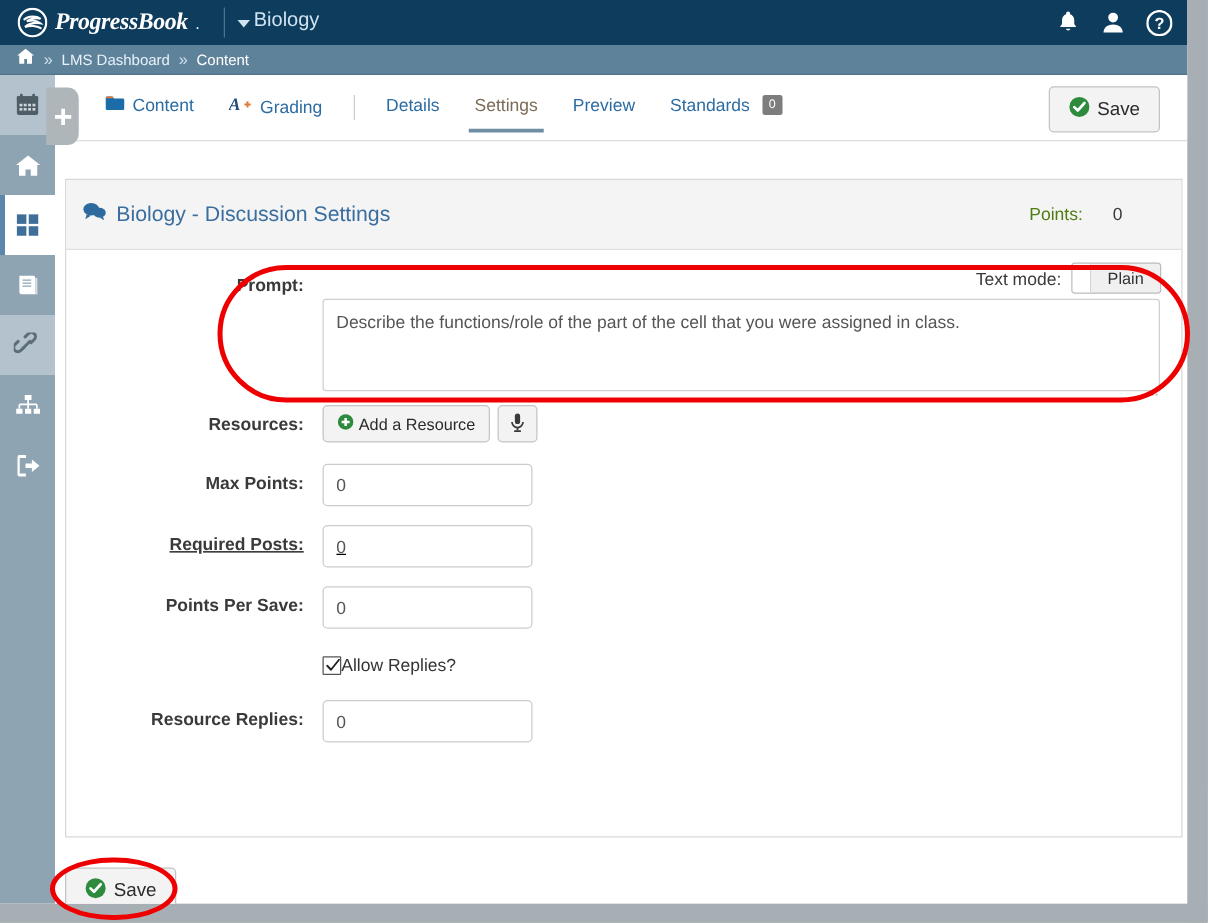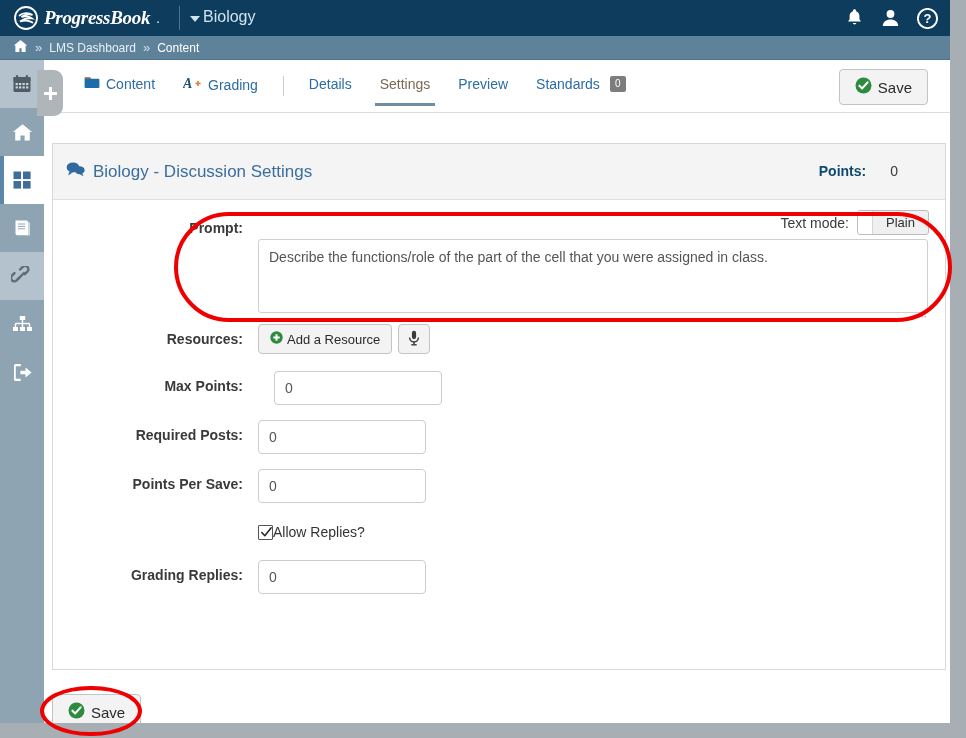--- a/index.html
+++ b/index.html
@@ -218,21 +218,21 @@
     position: absolute; left: 13px; top: 17px;
     display: flex; align-items: center; gap: 8px;
     font-size: 17px;
     color: #3a6e9e;
   }
   #points-wrap {
     position: absolute; right: 47px; top: 19px;
     display: flex; align-items: baseline; gap: 24px;
     font-size: 14px;
   }
-  #points-label { font-weight: bold; color: #0c4a6e; }
+  #points-label { font-weight: normal; color: #4d7c0f; }
   #points-value { color: #3a3a3a; }
 
   #card-body {
     position: relative;
     height: 470px;
   }
 
   
   .row {
     position: absolute;
@@ -640,26 +640,26 @@
                     <rect x="3.9" y="0.8" width="4.2" height="8.4" rx="2.1" fill="#3a3a3a"></rect>
                     <path d="M1.6 7.6 a4.4 4.4 0 0 0 8.8 0" fill="none" stroke="#3a3a3a" stroke-width="1.4"></path>
                     <line x1="6" y1="12" x2="6" y2="14.4" stroke="#3a3a3a" stroke-width="1.4"></line>
                     <line x1="3.3" y1="14.8" x2="8.7" y2="14.8" stroke="#3a3a3a" stroke-width="1.4"></line>
                   </svg>
                 </span>
               </button>
             </div>
           </div>
 
-          <div class="row" style="left:0;top:171px;gap:16px;">
+          <div class="row" style="left:0;top:171px;">
             <div class="flabel">Max Points:</div>
             <input class="ftext" type="text" value="0" style="">
           </div>
 
-          <div class="row" style="left:0;top:220px;">
+          <div class="row" style="left:0;top:220px;text-decoration:underline;">
             <div class="flabel">Required Posts:</div>
             <input class="ftext" type="text" value="0" style="">
           </div>
 
           <div class="row" style="left:0;top:269px;">
             <div class="flabel">Points Per Save:</div>
             <input class="ftext" type="text" value="0" style="">
           </div>
 
           <div class="row" style="left:0;top:320px;">
@@ -668,21 +668,21 @@
               <span class="cbox">
                 <svg width="13" height="13" viewBox="0 0 13 13">
                   <path d="M1.8 6.6 L4.8 9.8 L11.2 1.8" fill="none" stroke="#222222" stroke-width="1.5" stroke-linecap="round" stroke-linejoin="round"></path>
                 </svg>
               </span>
               <span class="cblabel">Allow Replies?</span>
             </div>
           </div>
 
           <div class="row" style="left:0;top:360px;">
-            <div class="flabel">Grading Replies:</div>
+            <div class="flabel">Resource Replies:</div>
             <input class="ftext" type="text" value="0" style="">
           </div>
 
 
         </div>
       </div>
     </div>
 
     <button class="btn" id="save-bottom">
       <span class="check-ic">

